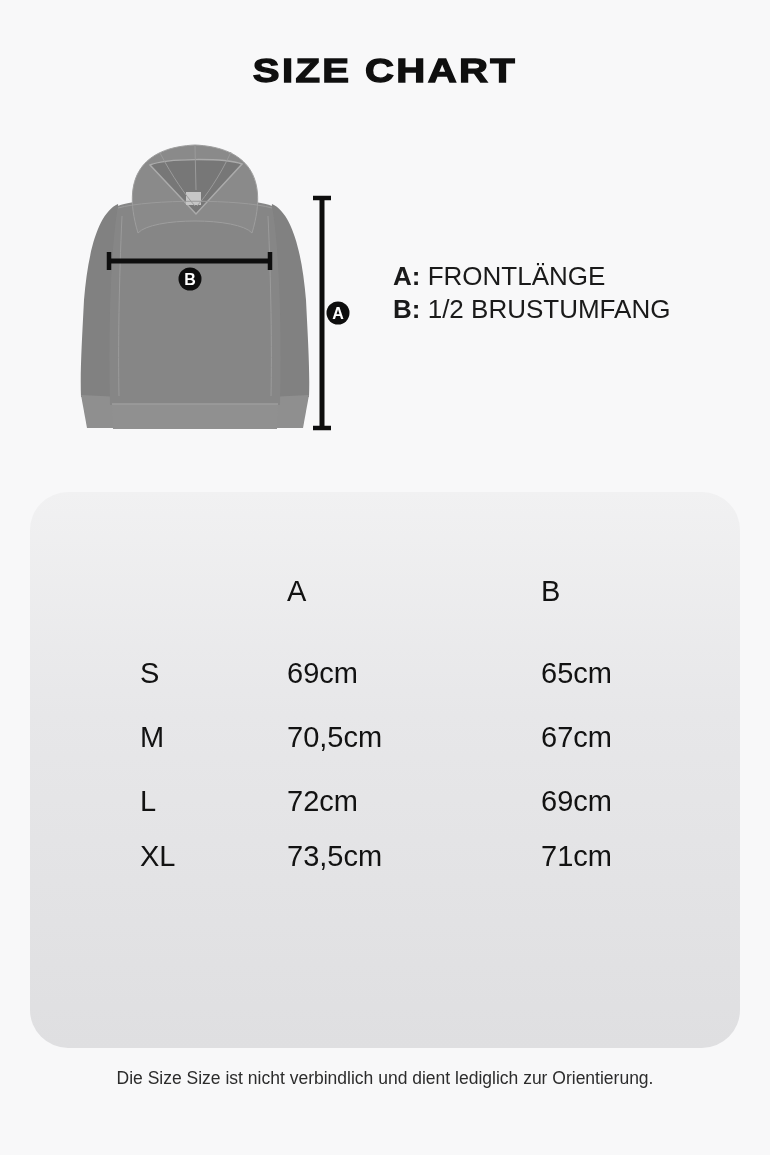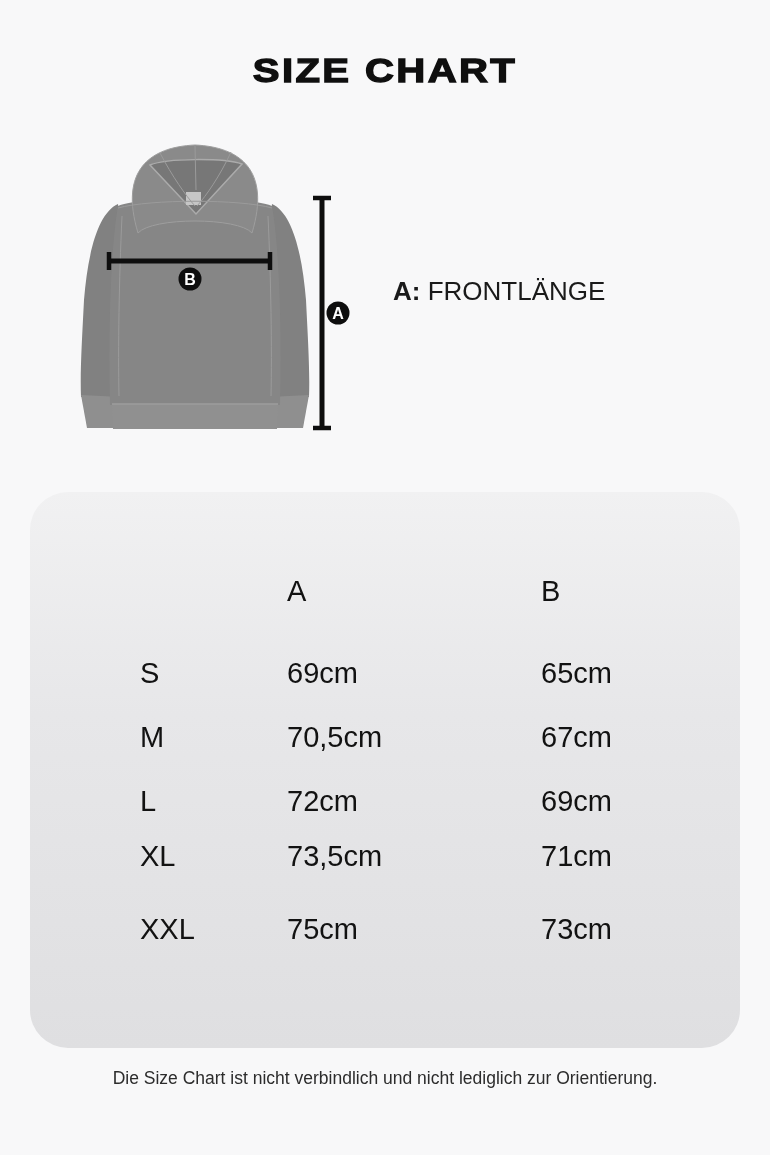--- a/index.html
+++ b/index.html
@@ -12,21 +12,21 @@
   .title {
     position:absolute; top:49px; left:0; width:100%;
     text-align:center; font-size:34px; line-height:42px;
     font-weight:bold; letter-spacing:2px; color:#0f0f0f;
     transform:scaleX(1.18);
     -webkit-text-stroke:1.3px #0f0f0f;
     white-space:nowrap;
   }
   .diagram-svg { position:absolute; left:60px; top:130px; width:340px; height:335px; }
   .legend {
-    position:absolute; left:393px; top:275px;
+    position:absolute; left:393px; top:260px;
     font-size:26px; line-height:33px; color:#1a1a1a; white-space:nowrap;
   }
   .legend b { font-weight:bold; }
   .card {
     position:absolute; left:30px; top:492px; width:710px; height:556px;
     border-radius:38px;
     background:linear-gradient(180deg,#f1f1f2 0%, #e7e7e9 40%, #dfdfe1 100%);
   }
   .trow { position:absolute; left:0; width:100%; height:34px; }
   .trow span { position:absolute; top:0; font-size:29px; color:#121212; white-space:nowrap; }
@@ -92,20 +92,24 @@
     </g>
     <circle cx="338" cy="313" r="11.5" fill="#0e0e0e"></circle>
     <text x="338" y="319" text-anchor="middle" font-size="16" font-weight="bold" fill="#ffffff">A</text>
   </svg>
 
   <div class="legend">
     <div>
       <b>A:</b>
       <span>FRONTLÄNGE</span>
     </div>
+    <div>
+      <b>B:</b>
+      <span>1/2 BRUSTUMFANG</span>
+    </div>
   </div>
 
   <div class="card">
     <div class="trow thead" style="top:83px">
       <span class="col-a">A</span>
       <span class="col-b">B</span>
     </div>
     <div class="trow" style="top:165px">
       <span class="col-size">S</span>
       <span class="tval col-a">69cm</span>
@@ -119,22 +123,17 @@
     <div class="trow" style="top:293px">
       <span class="col-size">L</span>
       <span class="tval col-a">72cm</span>
       <span class="tval col-b">69cm</span>
     </div>
     <div class="trow" style="top:348px">
       <span class="col-size">XL</span>
       <span class="tval col-a">73,5cm</span>
       <span class="tval col-b">71cm</span>
     </div>
-    <div class="trow" style="top:421px">
-      <span class="col-size">XXL</span>
-      <span class="tval col-a">75cm</span>
-      <span class="tval col-b">73cm</span>
-    </div>
   </div>
 
-  <div class="footer">Die Size Chart ist nicht verbindlich und nicht lediglich zur Orientierung.</div>
+  <div class="footer">Die Size Size ist nicht verbindlich und dient lediglich zur Orientierung.</div>
 
 </div>
 
 </body></html>

